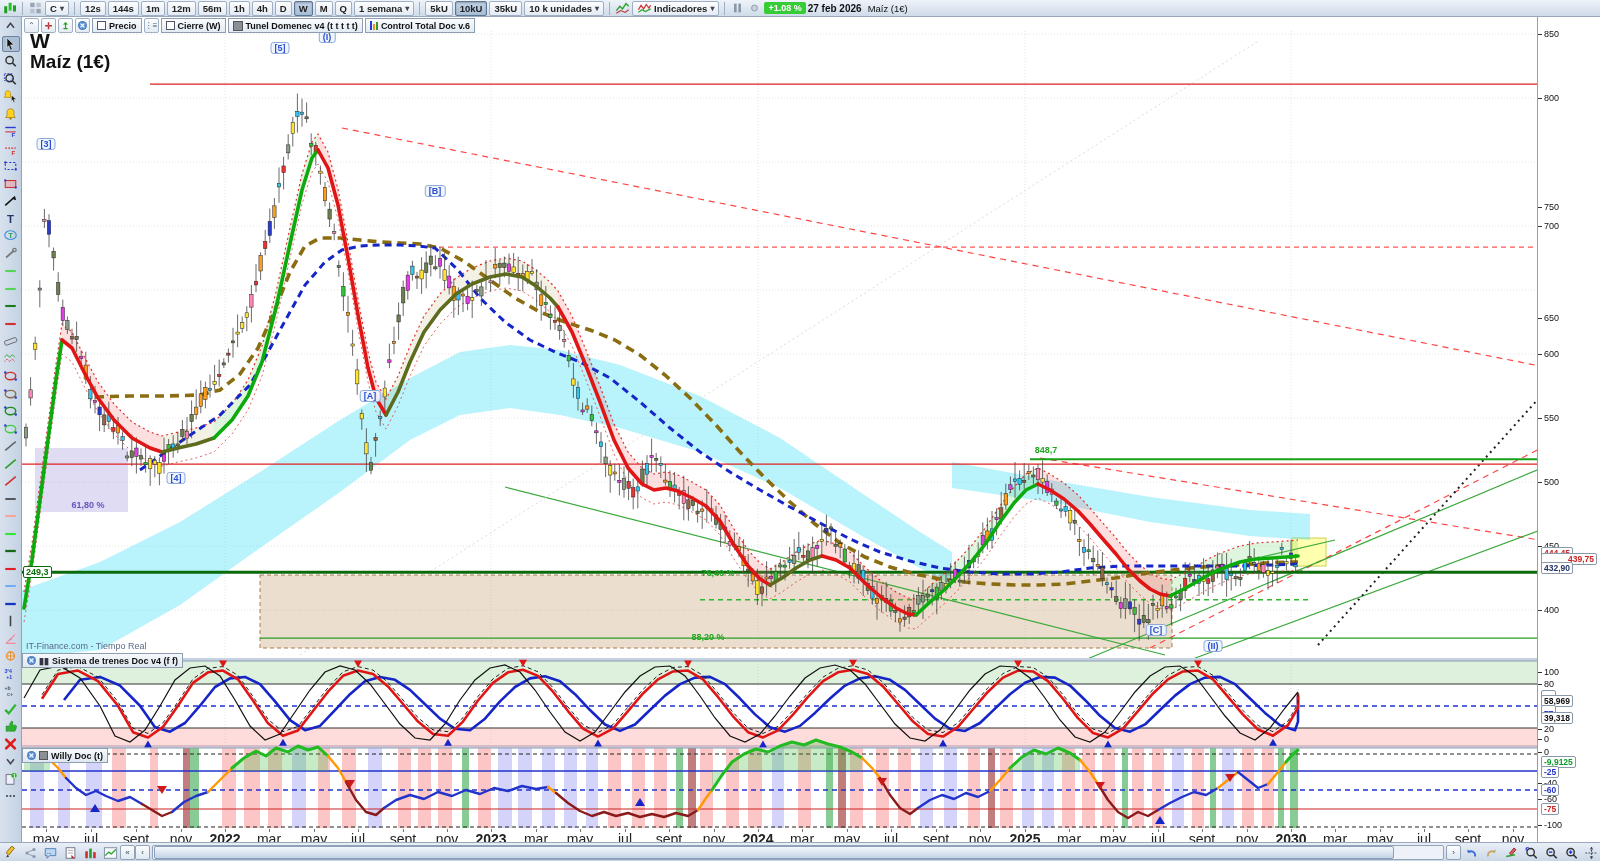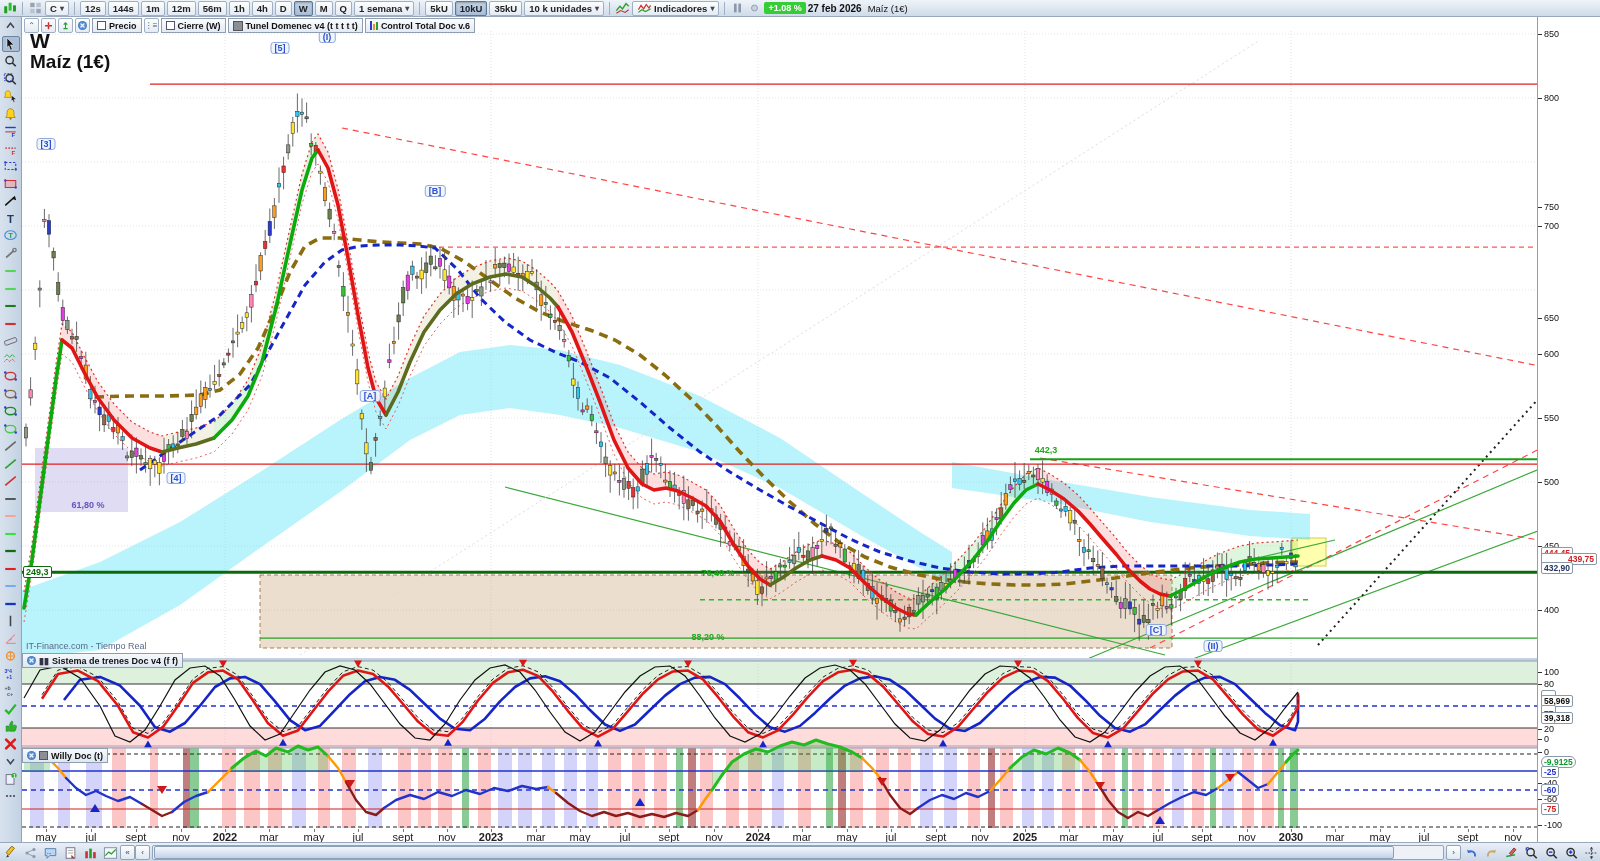--- a/index.html
+++ b/index.html
@@ -47,21 +47,21 @@
          background:linear-gradient(#f6f9fc,#dfe8f2);border:1px solid #8e9db0;font-size:9px;font-weight:bold;color:#111;z-index:16;white-space:nowrap;}
   .closec{width:9px;height:9px;border-radius:50%;background:radial-gradient(#7fb2e8,#2a62b0);color:#fff;
           font-size:7px;display:flex;align-items:center;justify-content:center;font-weight:bold;}
   
   .yax{position:absolute;left:1537px;top:17px;width:63px;height:825px;background:#fff;border-left:1px solid #8fa0b4;z-index:10;}
   .tick{position:absolute;left:0;font-size:9px;color:#111;white-space:nowrap;}
   .tick i{display:inline-block;width:4px;height:1px;background:#333;vertical-align:middle;margin-right:2px;}
   .ptag{position:absolute;left:3px;transform:translateY(-50%);font-size:8.5px;font-weight:bold;background:#fff;
         border:1px solid #8899aa;border-radius:2px;padding:0 2px;white-space:nowrap;z-index:5;}
   .xax{position:absolute;left:0;top:829px;width:1600px;height:13px;background:#fff;z-index:9;}
-  .xlab{position:absolute;top:2px;transform:translateX(-50%);font-size:11px;color:#222;}
+  .xlab{position:absolute;top:2px;transform:translateX(-50%);font-size:14px;color:#222;}
   .xlab.yr{font-weight:bold;}
   .xtick{position:absolute;top:0;width:1px;height:3px;background:#777;}
   
   .bbar{position:absolute;left:0;top:842px;width:1600px;height:19px;background:linear-gradient(#e9eff7,#c9d6e6);
         border-top:1px solid #9aa8bc;display:flex;align-items:center;z-index:40;}
   .bic{width:20px;height:17px;display:flex;align-items:center;justify-content:center;flex:0 0 auto;}
   .scrl{height:13px;background:#eef2f8;border:1px solid #93a3b8;border-radius:2px;position:relative;flex:0 0 auto;}
   .thumb{position:absolute;top:0;left:1px;height:11px;background:linear-gradient(#f4f8fc,#c2d3e6);
          border:1px solid #8aa0ba;border-radius:2px;}
   .arrbtn{width:13px;height:13px;border:1px solid #93a3b8;background:linear-gradient(#fdfefe,#dfe8f2);
@@ -1219,21 +1219,21 @@
       <div class="ell" style="left: 280px; top: 48px;">[5]</div>
       <div class="ell" style="left: 327px; top: 37px;">(I)</div>
       <div class="ell" style="left: 435px; top: 191px;">[B]</div>
       <div class="ell" style="left: 370px; top: 396px;">[A]</div>
       <div class="ell" style="left: 176px; top: 478px;">[4]</div>
       <div class="ell" style="left: 1156px; top: 630px;">[C]</div>
       <div class="ell" style="left: 1213px; top: 646px;">(II)</div>
       <div class="fibl" style="left: 88px; top: 505px; color: rgb(102, 85, 187);">61,80 %</div>
       <div class="fibl" style="left: 718px; top: 573px; color: rgb(31, 168, 31);">76,40 %</div>
       <div class="fibl" style="left: 708px; top: 637px; color: rgb(31, 168, 31);">88,20 %</div>
-      <div class="fibl" style="left: 1046px; top: 450px; color: rgb(31, 168, 31);">442,3</div>
+      <div class="fibl" style="left: 1046px; top: 450px; color: rgb(31, 168, 31);">848,7</div>
       <div class="ltag" style="top: 572.24px;">249,3</div>
       <div class="phead" style="left: 22px; top: 653px;">
         <span class="closec">✕</span>
         <span style="color:#334">▮▮</span>
         <span>Sistema de trenes Doc v4 (f f)</span>
       </div>
       <div class="phead" style="left: 22px; top: 748px;">
         <span class="closec">✕</span>
         <span class="sq" style="width:7px;height:7px"></span>
         <span>Willy Doc (t)</span>
@@ -1259,21 +1259,21 @@
       <div class="tick" style="top: 707px;"><i></i>20</div>
       <div class="tick" style="top: 717px;"><i></i>0</div>
       <div class="ptag" style="top: 679px; color: rgb(102, 102, 102);">––</div>
       <div class="ptag" style="top: 684px; color: rgb(17, 17, 17);">58,969</div>
       <div class="ptag" style="top: 694px; color: rgb(34, 51, 204);">––</div>
       <div class="ptag" style="top: 701px; color: rgb(17, 17, 17);">39,318</div>
       <div class="tick" style="top: 730px;"><i></i>0</div>
       <div class="tick" style="top: 761px;"><i></i>-40</div>
       <div class="tick" style="top: 777px;"><i></i>-60</div>
       <div class="tick" style="top: 803px;"><i></i>-100</div>
-      <div class="ptag" style="top: 745px; color: rgb(10, 154, 42); border-radius: 6px;">-9,9125</div>
+      <div class="ptag" style="top: 745px; color: rgb(10, 154, 42);">-9,9125</div>
       <div class="ptag" style="top: 755px; color: rgb(34, 51, 204);">-25</div>
       <div class="ptag" style="top: 773px; color: rgb(34, 51, 204);">-60</div>
       <div class="ptag" style="top: 792px; color: rgb(204, 34, 34);">-75</div>
     </div>
 
   <div class="xax" id="xax">
       <div class="xlab" style="left: 46px;">may</div>
       <div class="xtick" style="left: 46px;"></div>
       <div class="xlab" style="left: 91px;">jul</div>
       <div class="xtick" style="left: 91px;"></div>

